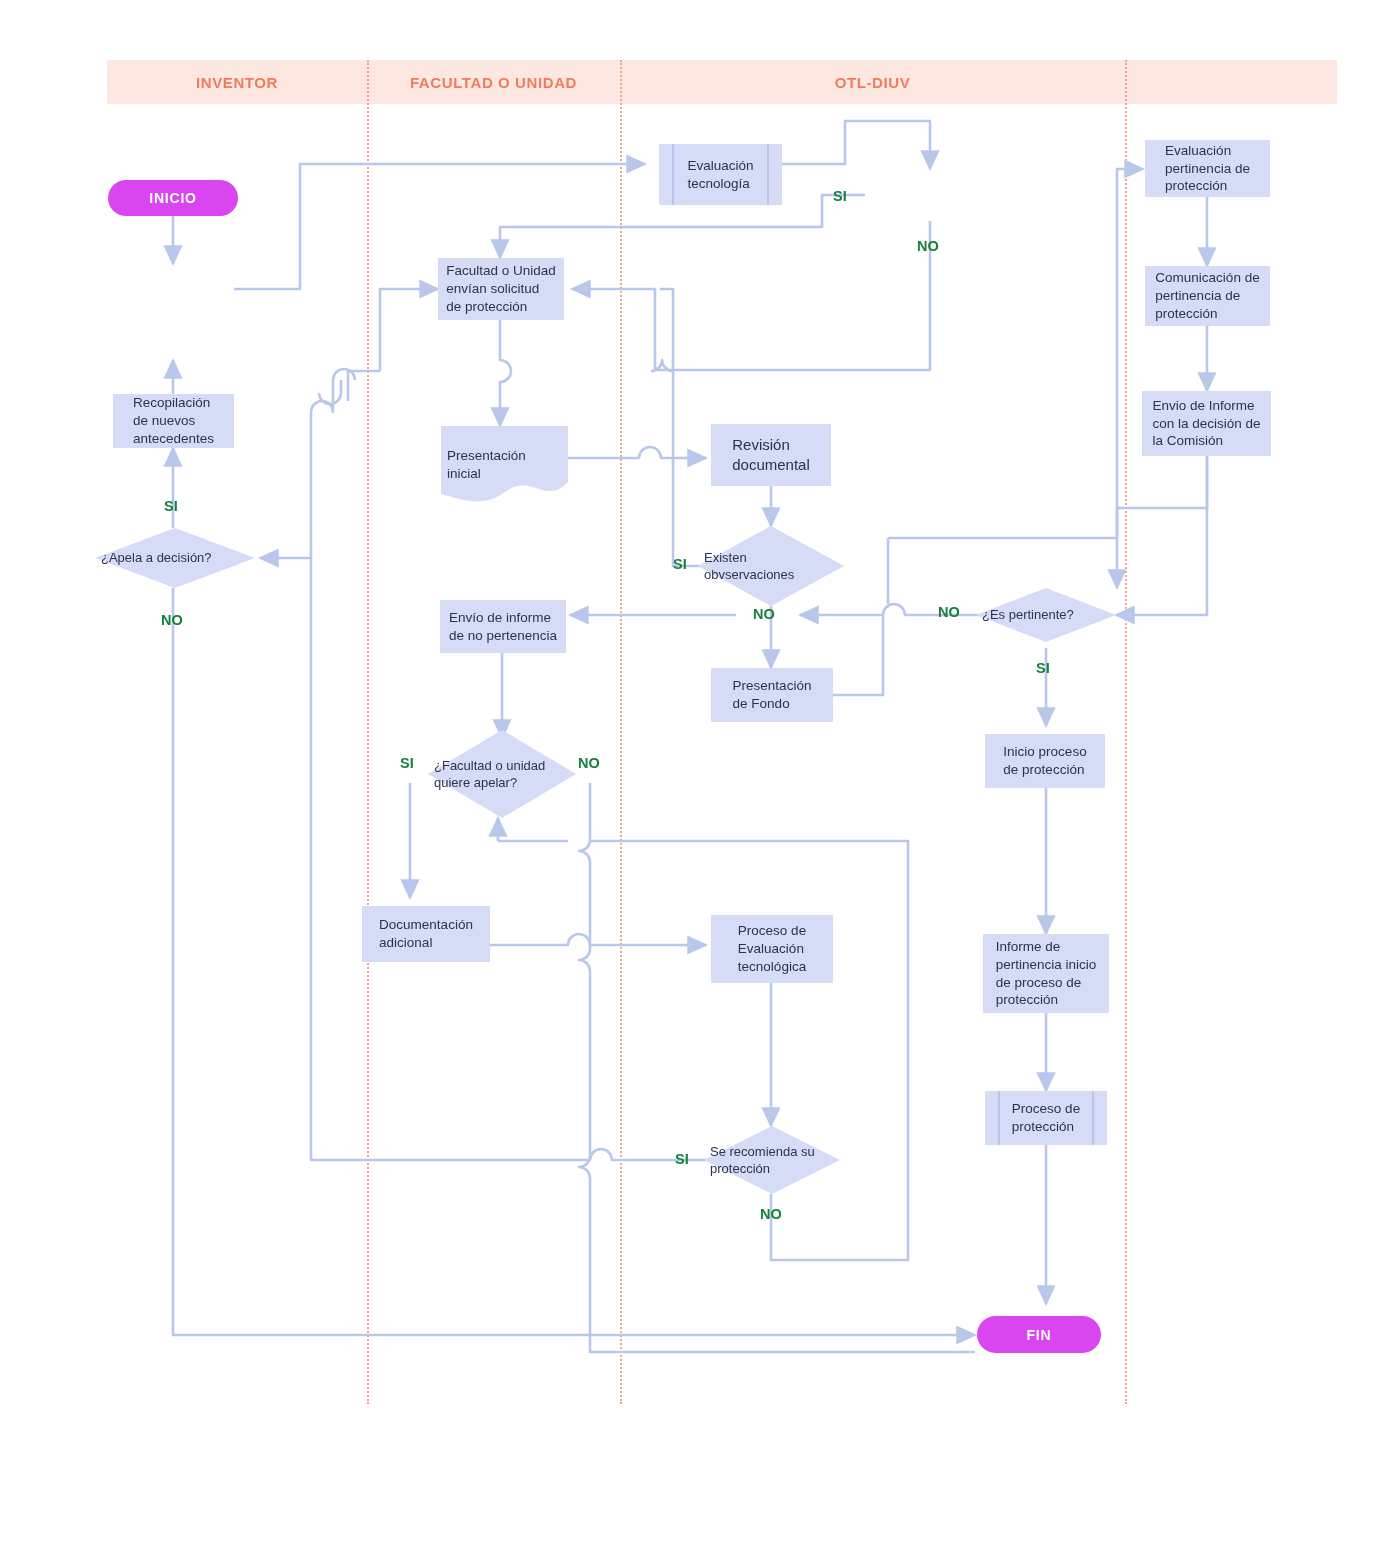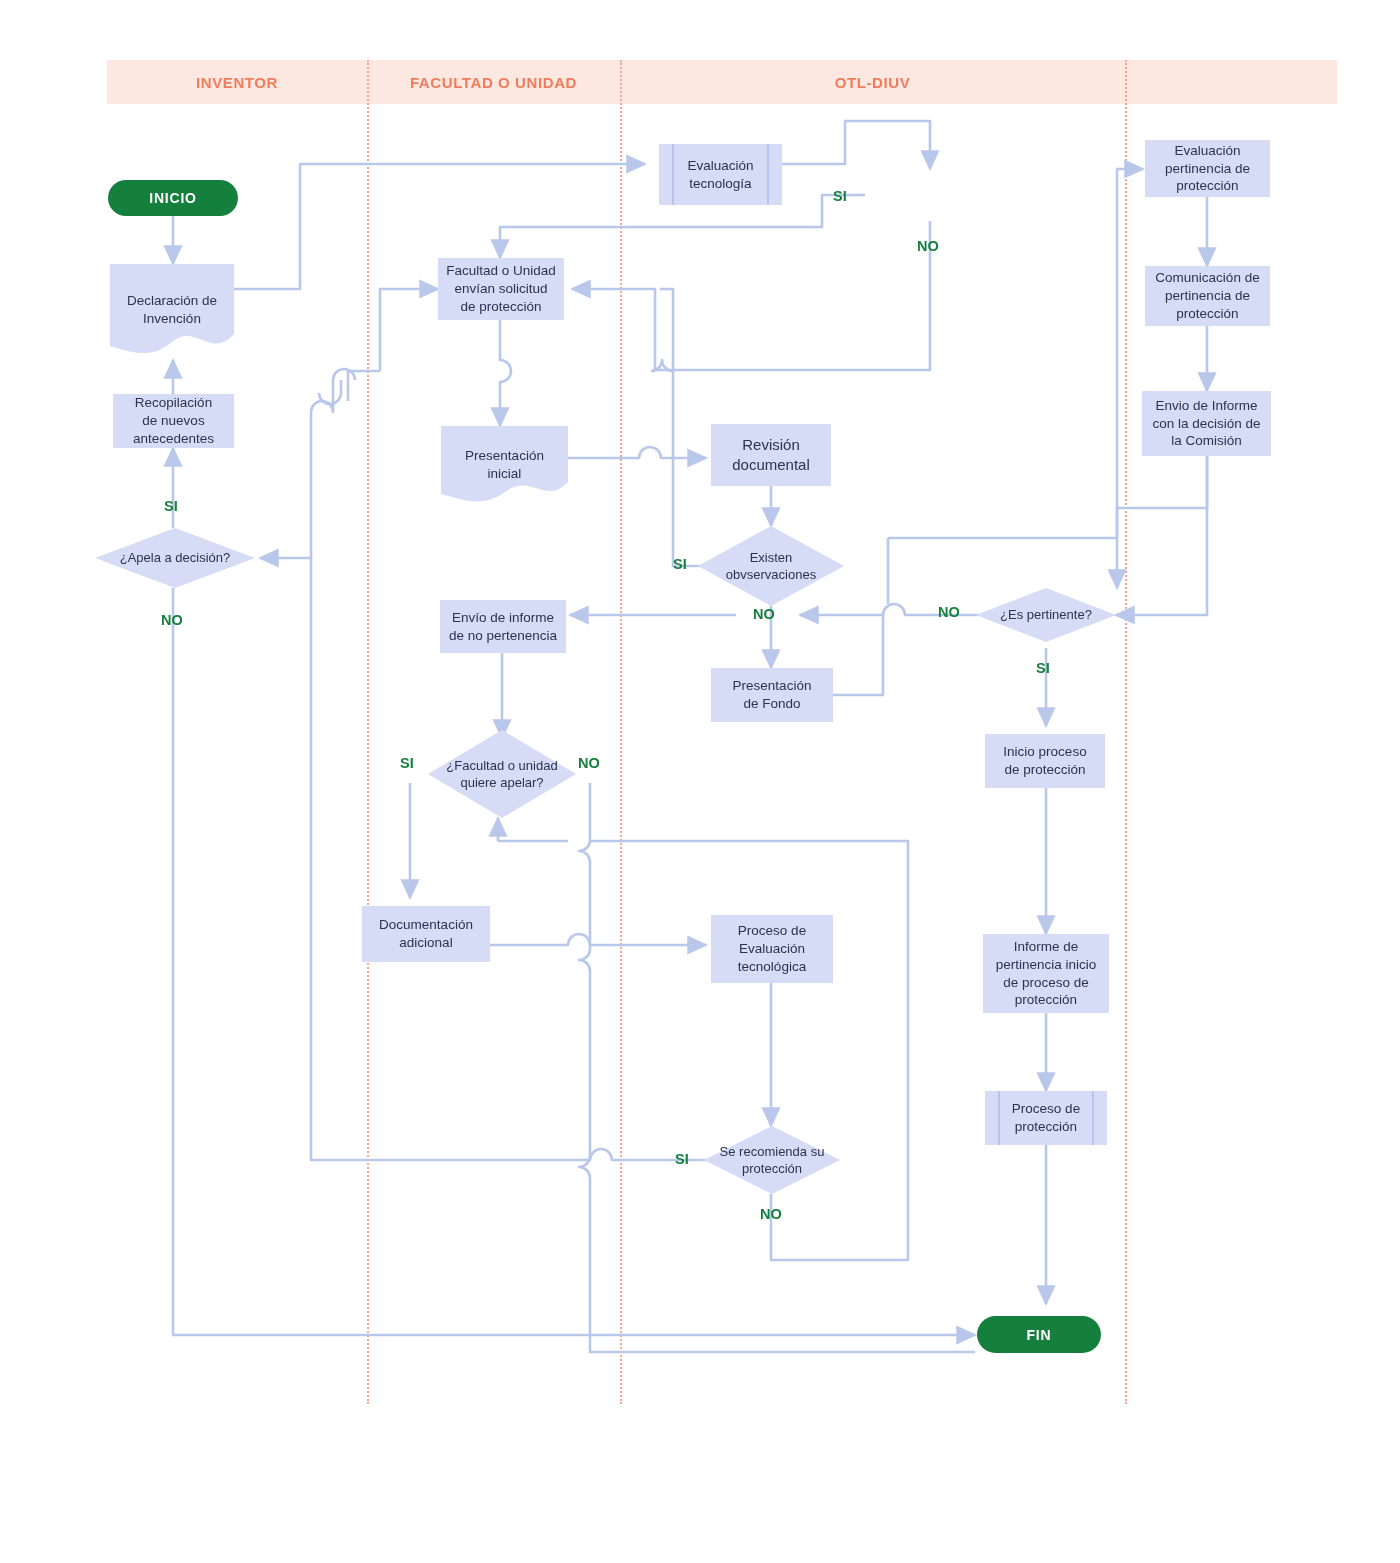--- a/index.html
+++ b/index.html
@@ -4,32 +4,32 @@
 <style>
   html,body{margin:0;padding:0;background:#ffffff;}
   body{font-family:"Liberation Sans", sans-serif;}
   #canvas{position:relative;width:1400px;height:1563px;background:#fff;overflow:hidden;margin-top:8px;}
   #wires{position:absolute;left:0;top:0;width:1400px;height:1563px;}
   .lane-band{position:absolute;top:52px;height:44px;background:#fce8e0;}
   .lane-title{position:absolute;top:52px;height:44px;display:flex;align-items:center;justify-content:center;
               color:#ef7c5d;font-weight:bold;font-size:15px;letter-spacing:.6px;}
   .lane-div{position:absolute;width:0;border-left:2px dotted #f0a68f;}
   .node{position:absolute;box-sizing:border-box;display:flex;align-items:center;justify-content:center;
-        text-align:center;color:#2b3350;font-size:13.5px;line-height:1.33;padding:16px 6px;}
+        color:#2b3350;font-size:13.5px;line-height:1.33;padding:16px 6px;}
   .proc{background:#d6dcf5;}
   .pre-proc{background:#d6dcf5;}
   .pre-proc .bar{position:absolute;top:0;bottom:0;width:2px;background:#b9c3ec;}
   .pre-proc .bar.l{left:13px;} .pre-proc .bar.r{right:13px;}
   .doc{background:transparent;}
   .doc .docsvg{position:absolute;left:0;top:0;width:100%;height:100%;}
   .doc .lbl{position:relative;z-index:2;width:100%;}
   .dec{background:transparent;}
   .dec .decsvg{position:absolute;left:0;top:0;width:100%;height:100%;}
   .dec .lbl{position:relative;z-index:2;width:100%;font-size:13px;}
-  .term{position:absolute;background:#15803d;border-radius:999px;display:flex;align-items:center;
+  .term{position:absolute;background:#d946ef;border-radius:999px;display:flex;align-items:center;
         justify-content:center;color:#fff;font-weight:bold;font-size:14px;letter-spacing:.8px;}
   .elabel{position:absolute;color:#15803d;font-weight:bold;font-size:14.5px;white-space:nowrap;}
 </style>
 </head>
 <body>
 
 <div id="canvas">
 
   <div class="lane-band" style="left:107px;width:1230px;"></div>
 
@@ -143,26 +143,20 @@
       <path d="M1046,1137 L1046,1296" marker-end="url(#ah)"></path>
 
       <path d="M888,530 L1117,530 L1117,161 L1143,161" marker-end="url(#ah)"></path>
       <path d="M888,530 L888,596"></path>
 
     </g>
   </svg>
 
   <div class="term" style="left:108px;top:172px;width:130px;height:36px;">INICIO</div>
 
-  <div class="node doc" style="left:110px;top:256px;width:124px;height:92px;">
-    <svg class="docsvg" viewBox="0 0 124 92" preserveAspectRatio="none">
-      <path d="M0,0 H124 V70 C100,96 86,58 62,78 C40,96 22,88 0,82 Z" fill="#d6dcf5"></path>
-    </svg>
-    <div class="lbl">Declaración de<br>Invención</div>
-  </div>
 
   <div class="node proc" style="left:113px;top:386px;width:121px;height:54px;">Recopilación<br>de nuevos<br>antecedentes</div>
 
   <div class="node dec" style="left:95px;top:520px;width:160px;height:60px;">
     <svg class="decsvg" viewBox="0 0 160 60" preserveAspectRatio="none">
       <path d="M80,0 L160,30 L80,60 L0,30 Z" fill="#d6dcf5"></path>
     </svg>
     <div class="lbl">¿Apela a decisión?</div>
   </div>
 

